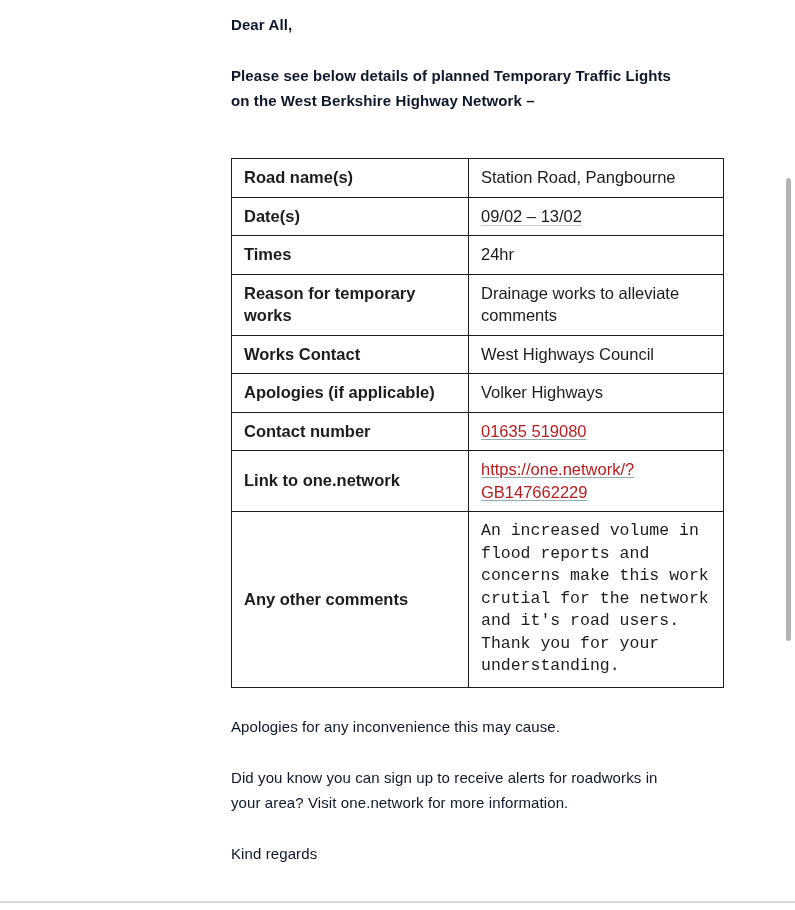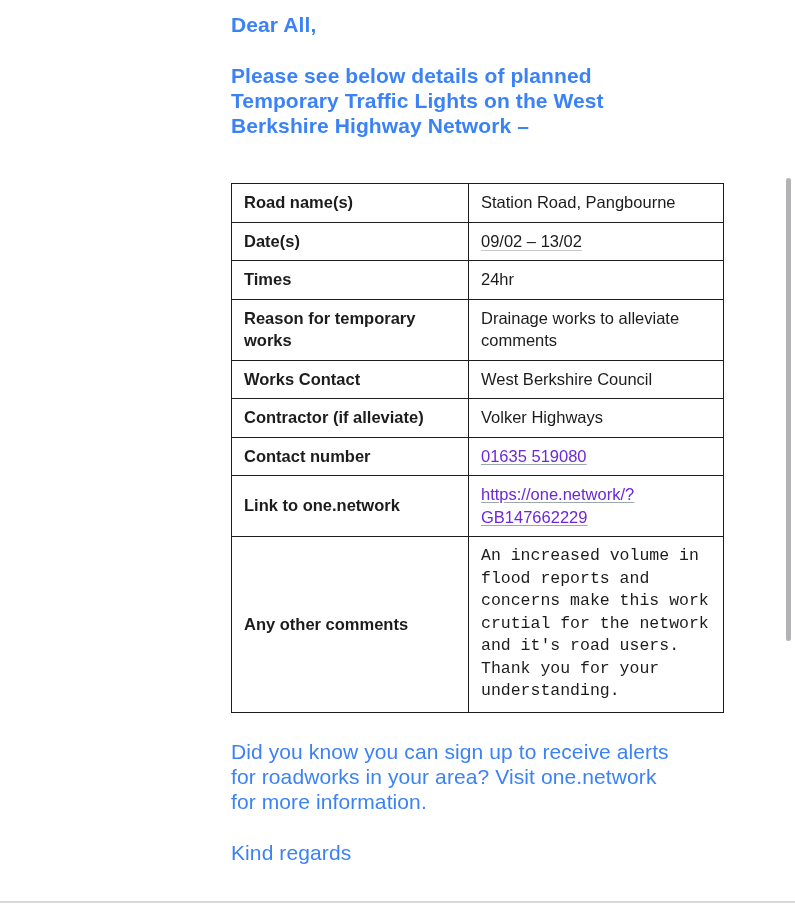--- a/index.html
+++ b/index.html
@@ -27,23 +27,23 @@
 
   
   .content {
     position: absolute;
     left: 231px;
     top: 0;
     width: 448px;
   }
 
   .para {
-    font-size: 21px;
+    font-size: 15px;
     line-height: 25px;
-    color: #3b82f6;
+    color: #0f172a;
     margin: 0;
     letter-spacing: 0.1px;
   }
   .para.bold {
     font-weight: bold;
   }
 
   .greeting {
     padding-top: 12px;
   }
@@ -82,21 +82,21 @@
     vertical-align: middle;
   }
   tr.comments td.value {
     vertical-align: top;
     padding-top: 8px;
     padding-bottom: 9px;
     font-family: Liberation Mono, monospace;
   }
 
   .link {
-    color: #6d28d9;
+    color: #b91c1c;
     text-decoration: underline;
     text-decoration-color: #9aa9aa;
     text-underline-offset: 2px;
     word-break: break-word;
     cursor: pointer;
   }
   .dateval {
     text-decoration: underline;
     text-decoration-color: #c9c9c9;
     text-underline-offset: 3px;
@@ -167,25 +167,25 @@
           <td class="value">24hr</td>
         </tr>
 
         <tr>
           <td class="label">Reason for temporary works</td>
           <td class="value tall">Drainage works to alleviate comments</td>
         </tr>
 
         <tr>
           <td class="label">Works Contact</td>
-          <td class="value">West Berkshire Council</td>
-        </tr>
-
-        <tr>
-          <td class="label">Contractor (if alleviate)</td>
+          <td class="value">West Highways Council</td>
+        </tr>
+
+        <tr>
+          <td class="label">Apologies (if applicable)</td>
           <td class="value tall">Volker Highways</td>
         </tr>
 
         <tr>
           <td class="label">Contact number</td>
           <td class="value"><span class="link">01635 519080</span></td>
         </tr>
 
         <tr>
           <td class="label">Link to one.network</td>
@@ -194,20 +194,21 @@
 
         <tr class="comments">
           <td class="label">Any other comments</td>
           <td class="value">An increased volume in flood reports and concerns make this work crutial for the network and it's road users. Thank you for your understanding.</td>
         </tr>
 
       </tbody>
     </table>
 
     <div class="closing">
+      <p class="para">Apologies for any inconvenience this may cause.</p>
       <p class="para">Did you know you can sign up to receive alerts for roadworks in your area?  Visit one.network for more information.</p>
       <p class="para">Kind regards</p>
 
     </div>
 
   </div>
 
   <div id="scrollbar-track">
     <div id="scrollbar-thumb"></div>
   </div>

